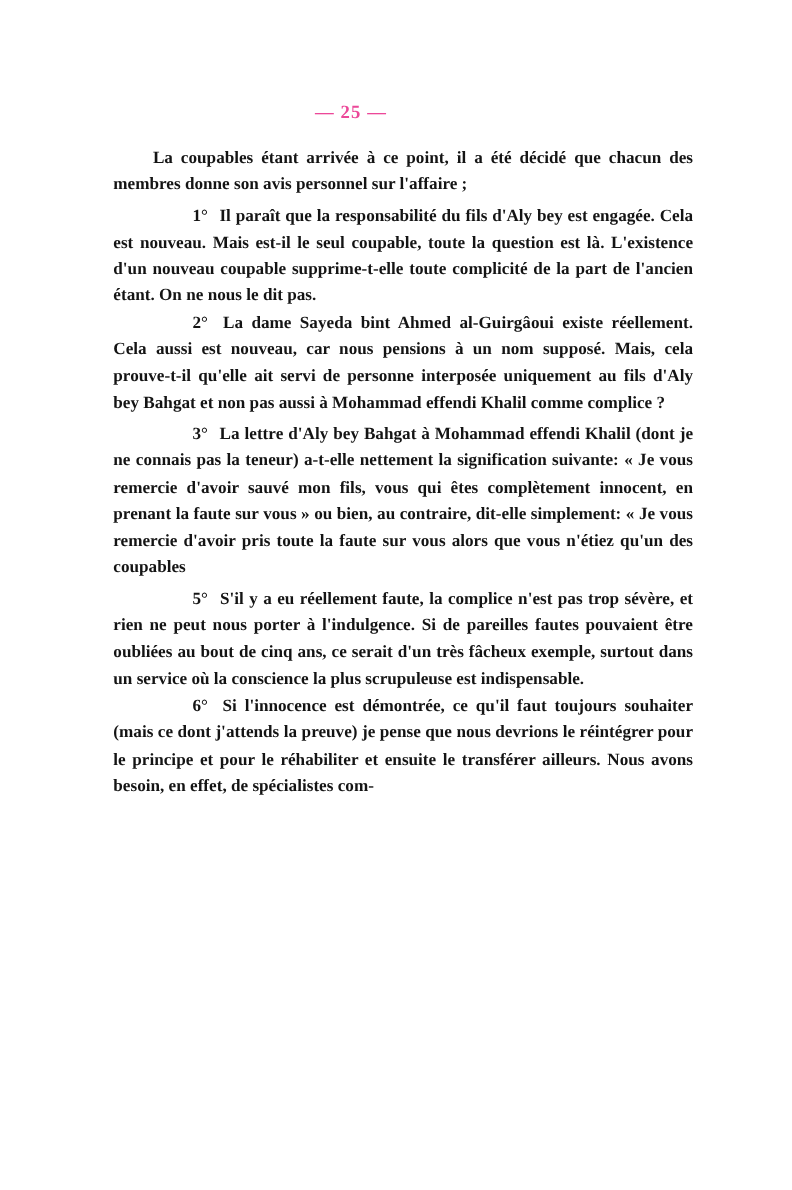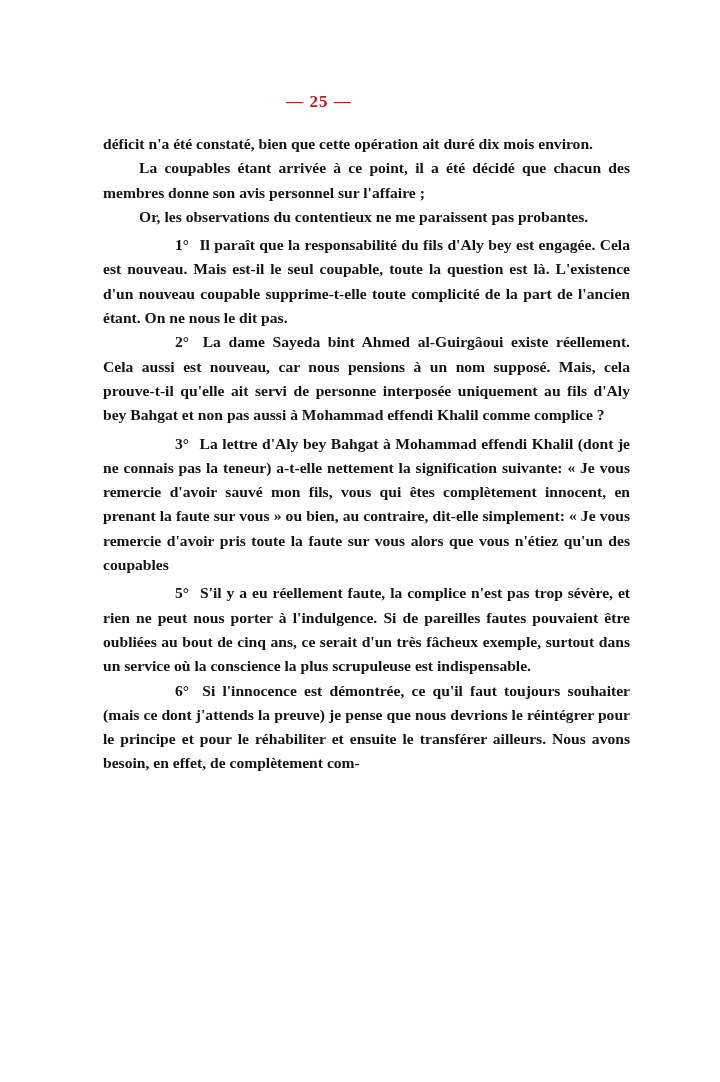--- a/index.html
+++ b/index.html
@@ -4,42 +4,40 @@
 <style>
   html, body { margin: 0; padding: 0; background: #ffffff; }
   body { width: 720px; height: 1082px; position: relative; overflow: hidden; }
   .page {
     position: absolute; left: 0; top: 0; width: 720px; height: 1082px;
     background: #ffffff; color: #111111;
   }
   .folio {
     position: absolute; top: 92px; left: 0; width: 638px; text-align: center;
     font-family: "Liberation Serif", serif; font-weight: bold; font-size: 17px;
-    letter-spacing: 1px; color: #b91c1c;
+    letter-spacing: 1px; color: #ec4899;
   }
   .body-text {
     position: absolute; left: 103px; top: 132px; width: 527px;
     font-family: "Liberation Serif", serif;
     font-size: 15.6px; line-height: 24.3px; color: #141414;
     text-align: justify; font-weight: bold;
   }
   .body-text p { margin: 0; text-indent: 0; }
   .body-text p.indent { text-indent: 36px; }
   .body-text p.gap { margin-top: 4px; }
   .num { display: inline-block; margin-right: 6px; }
 </style>
 </head>
 <body>
 
 <div class="page">
   <div class="folio">— 25 —</div>
 
   <div class="body-text">
-    <p><span>déficit n'a été constaté, bien que cette opération ait duré dix mois environ.</span></p>
     <p class="indent"><span>La coupables étant arrivée à ce point, il a été décidé que chacun des membres donne son avis personnel sur l'affaire ;</span></p>
-    <p class="indent"><span>Or, les observations du contentieux ne me paraissent pas probantes.</span></p>
     <p class="indent gap"><span class="num">1°</span> <span>Il paraît que la responsabilité du fils d'Aly bey est engagée. Cela est nouveau. Mais est-il le seul coupable, toute la question est là. L'existence d'un nouveau coupable supprime-t-elle toute complicité de la part de l'ancien étant. On ne nous le dit pas.</span></p>
     <p class="indent"><span class="num">2°</span> <span>La dame Sayeda bint Ahmed al-Guirgâoui existe réellement. Cela aussi est nouveau, car nous pensions à un nom supposé. Mais, cela prouve-t-il qu'elle ait servi de personne interposée uniquement au fils d'Aly bey Bahgat et non pas aussi à Mohammad effendi Khalil comme complice ?</span></p>
     <p class="indent gap"><span class="num">3°</span> <span>La lettre d'Aly bey Bahgat à Mohammad effendi Khalil (dont je ne connais pas la teneur) a-t-elle nettement la signification suivante: « Je vous remercie d'avoir sauvé mon fils, vous qui êtes complètement innocent, en prenant la faute sur vous » ou bien, au contraire, dit-elle simplement: « Je vous remercie d'avoir pris toute la faute sur vous alors que vous n'étiez qu'un des coupables</span></p>
     <p class="indent gap"><span class="num">5°</span> <span>S'il y a eu réellement faute, la complice n'est pas trop sévère, et rien ne peut nous porter à l'indulgence. Si de pareilles fautes pouvaient être oubliées au bout de cinq ans, ce serait d'un très fâcheux exemple, surtout dans un service où la conscience la plus scrupuleuse est indispensable.</span></p>
-    <p class="indent"><span class="num">6°</span> <span>Si l'innocence est démontrée, ce qu'il faut toujours souhaiter (mais ce dont j'attends la preuve) je pense que nous devrions le réintégrer pour le principe et pour le réhabiliter et ensuite le transférer ailleurs. Nous avons besoin, en effet, de complètement com-</span></p>
+    <p class="indent"><span class="num">6°</span> <span>Si l'innocence est démontrée, ce qu'il faut toujours souhaiter (mais ce dont j'attends la preuve) je pense que nous devrions le réintégrer pour le principe et pour le réhabiliter et ensuite le transférer ailleurs. Nous avons besoin, en effet, de spécialistes com-</span></p>
   </div>
 </div>
 
 </body></html>

